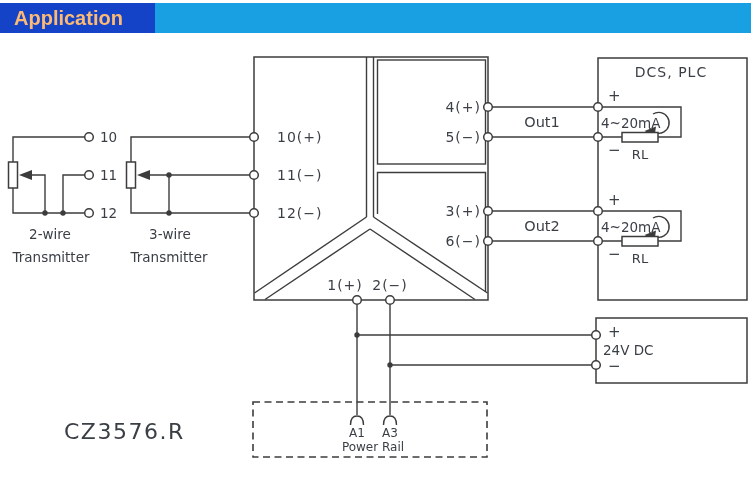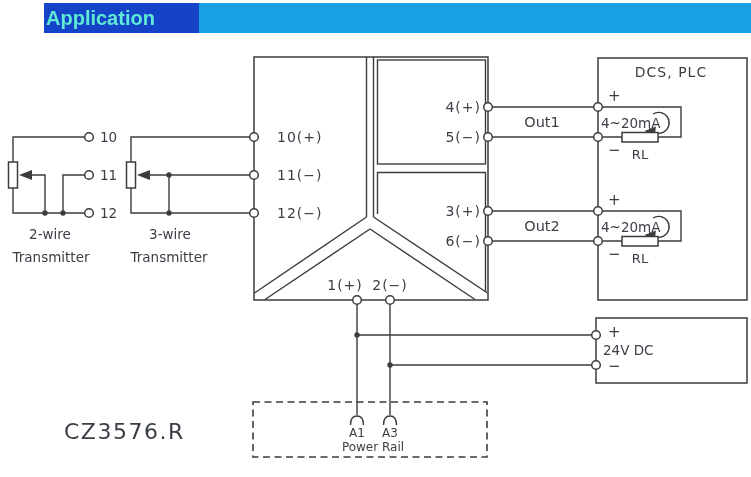--- a/index.html
+++ b/index.html
@@ -1,20 +1,20 @@
 <!DOCTYPE html>
 <html><head>
 <meta charset="utf-8">
 <style>
   html,body{margin:0;padding:0;background:#ffffff;}
   .page{position:relative;width:751px;height:477px;background:#fff;overflow:hidden;}
   .banner{position:absolute;left:0;top:3px;width:751px;height:30px;display:flex;}
-  .banner-dark{width:155px;height:30px;background:#1443c7;color:#5eead4;
+  .banner-dark{width:155px;height:30px;background:#1443c7;color:#fdba74;
     font-family:"Liberation Sans",sans-serif;font-weight:bold;font-size:20px;
-    line-height:30px;padding-left:2px;box-sizing:border-box;margin-left:44px;}
+    line-height:30px;padding-left:14px;box-sizing:border-box;}
   .banner-light{flex:1;height:30px;background:#18a0e2;}
   svg.diagram{position:absolute;left:0;top:0;}
   svg text{font-family:"DejaVu Sans",sans-serif;fill:#3a3f46;dominant-baseline:central;}
   .w{fill:none;stroke:#3c3c3c;stroke-width:1.4;}
   .wd{fill:none;stroke:#3c3c3c;stroke-width:1.6;stroke-dasharray:7 4.5;}
   .comp{fill:#ffffff;stroke:#3c3c3c;stroke-width:1.5;}
   .term{fill:#ffffff;stroke:#3c3c3c;stroke-width:1.5;}
   .dot{fill:#3c3c3c;stroke:none;}
   .arrow{fill:#3c3c3c;stroke:none;}
   .t14{font-size:14px;letter-spacing:1px;}

